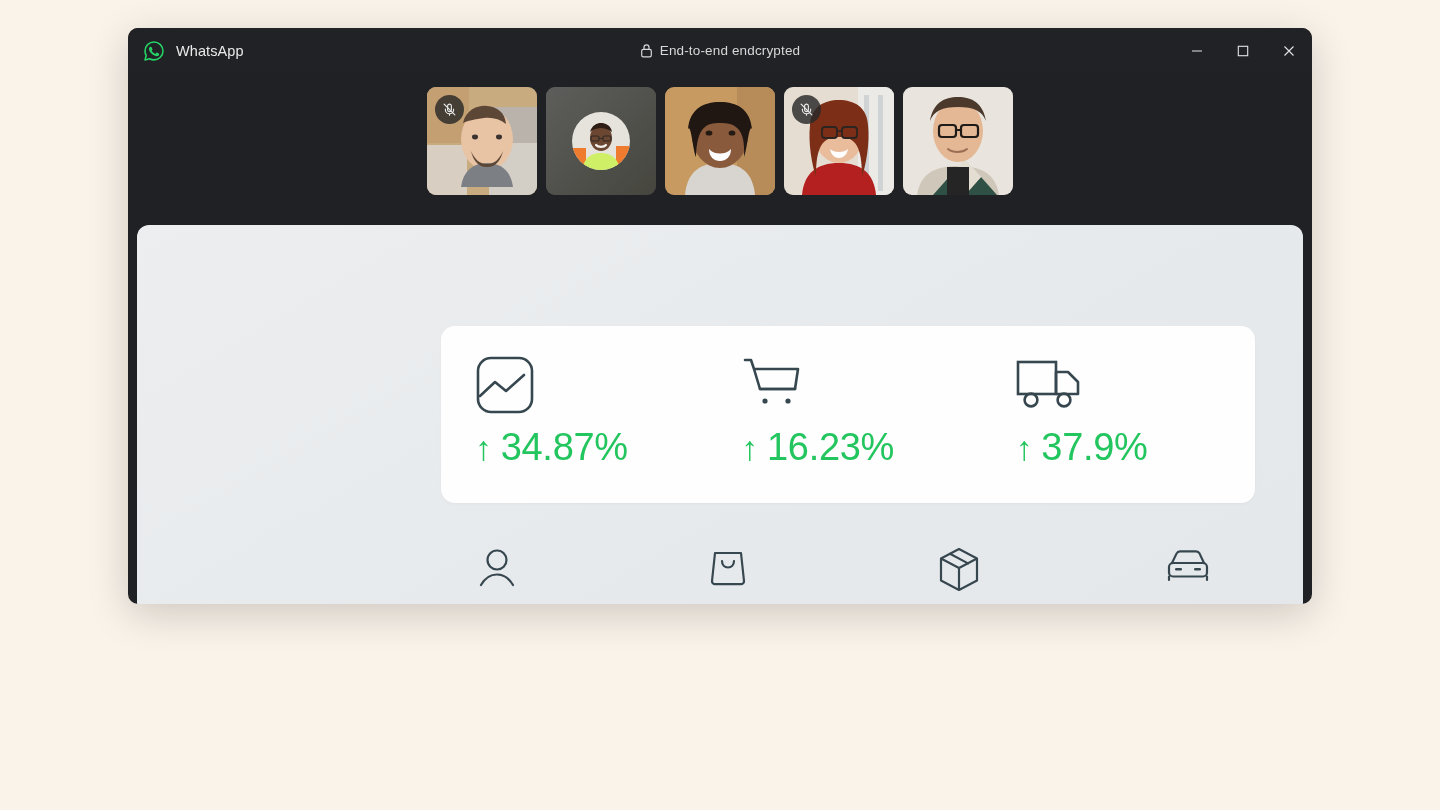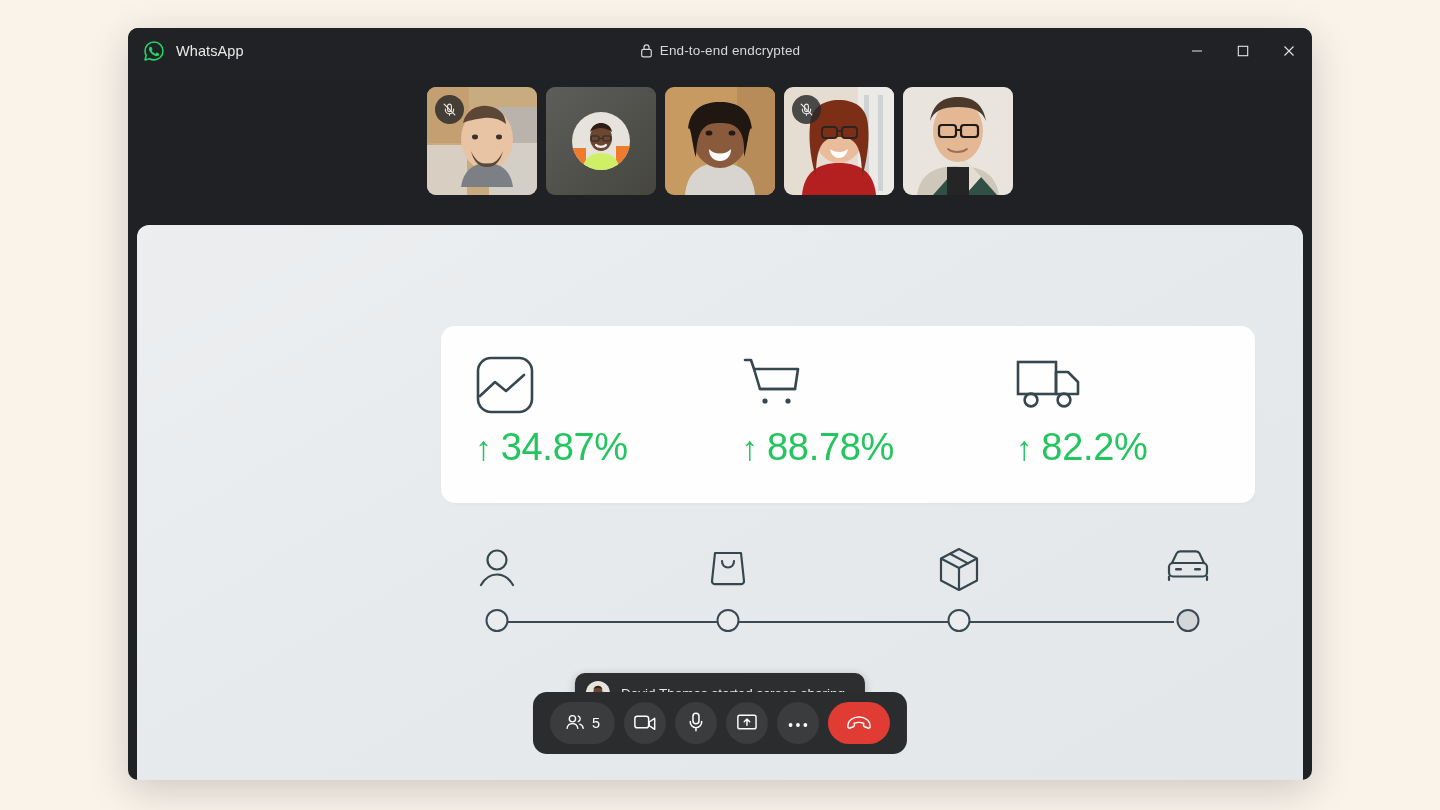--- a/index.html
+++ b/index.html
@@ -15,21 +15,21 @@
     font-family: "Liberation Sans", sans-serif;
     -webkit-font-smoothing: antialiased;
   }
 
   
   .app-window {
     position: absolute;
     left: 128px;
     top: 28px;
     width: 1184px;
-    height: 752px;
+    height: 576px;
     background: #1f2124;
     border-radius: 10px;
     overflow: hidden;
     box-shadow: 0 10px 40px rgba(0,0,0,.18);
   }
 
   
   .titlebar {
     position: relative;
     height: 45px;
@@ -436,36 +436,36 @@
         <div class="metric-icon">
           <svg width="62" height="58" viewBox="0 0 62 58" fill="none">
             <path d="M4 4h6l3 9M13 13h44l-3 20H19z" stroke="#37474f" stroke-width="2.6" stroke-linecap="round" stroke-linejoin="round"></path>
             <path d="M19 33h35" stroke="#37474f" stroke-width="2.6" stroke-linecap="round"></path>
             <circle cx="24" cy="45" r="2.6" fill="#37474f"></circle>
             <circle cx="47" cy="45" r="2.6" fill="#37474f"></circle>
           </svg>
         </div>
         <div class="metric-val">
           <span class="arw">↑</span>
-          <span>88.78%</span>
+          <span>16.23%</span>
         </div>
       </div>
 
       <div class="metric">
         <div class="metric-icon">
           <svg width="70" height="56" viewBox="0 0 70 56" fill="none">
             <rect x="2" y="5" width="38" height="32" stroke="#37474f" stroke-width="2.6"></rect>
             <path d="M40 15h12l10 10v12H40z" stroke="#37474f" stroke-width="2.6" stroke-linejoin="round"></path>
             <circle cx="15" cy="43" r="6.4" stroke="#37474f" stroke-width="2.6"></circle>
             <circle cx="48" cy="43" r="6.4" stroke="#37474f" stroke-width="2.6"></circle>
           </svg>
         </div>
         <div class="metric-val">
           <span class="arw">↑</span>
-          <span>82.2%</span>
+          <span>37.9%</span>
         </div>
       </div>
     </div>
 
     <div class="stepper">
       <div class="step-icons">
 
         <span class="step-ic" style="left:2.4%">
           <svg width="36" height="42" viewBox="0 0 36 42" fill="none">
             <circle cx="18" cy="13" r="9.5" stroke="#37474f" stroke-width="2.2"></circle>

